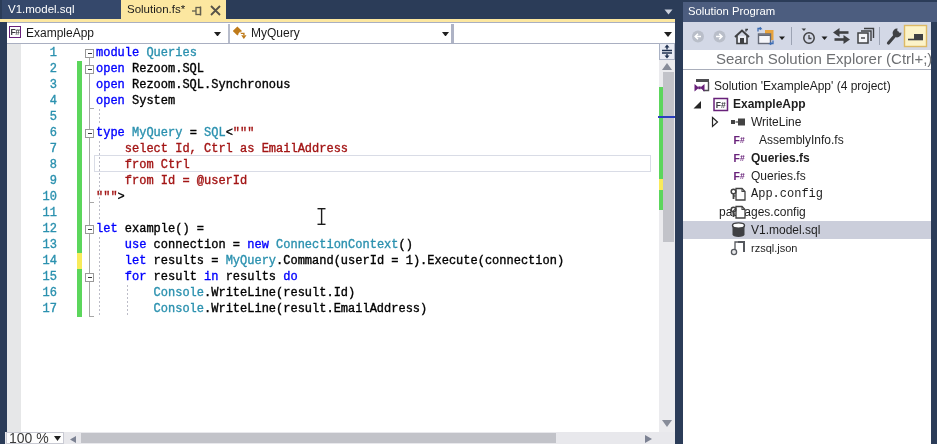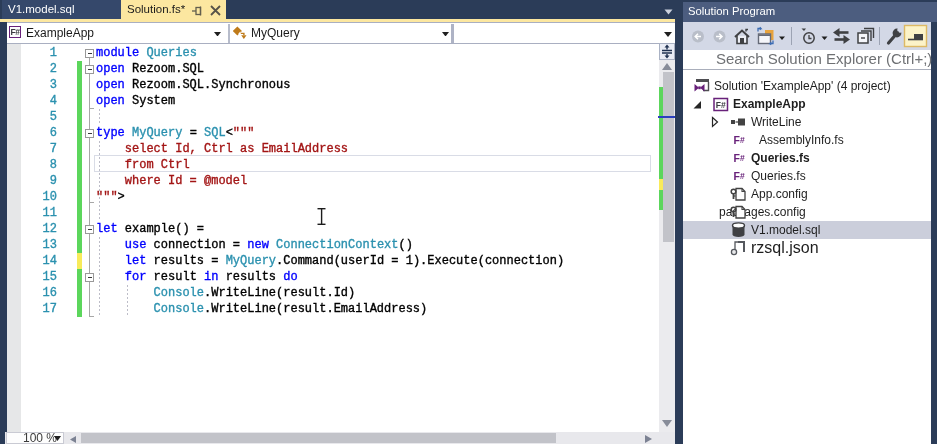--- a/index.html
+++ b/index.html
@@ -112,21 +112,21 @@
 </style>
 
 <pre class="abs" style="left:96px;top:45px;"><span class="kw">module</span> <span class="ty">Queries</span>
 <span class="kw">open</span> Rezoom.SQL
 <span class="kw">open</span> Rezoom.SQL.Synchronous
 <span class="kw">open</span> System
 
 <span class="kw">type</span> <span class="ty">MyQuery</span> = <span class="ty">SQL</span>&lt;<span class="st">"""</span>
 <span class="st">    select Id, Ctrl as EmailAddress</span>
 <span class="st">    from Ctrl</span>
-<span class="st">    where Id = @model</span>
+<span class="st">    from Id = @userId</span>
 <span class="st">"""</span>&gt;
 
 <span class="kw">let</span> example() =
     <span class="kw">use</span> connection = <span class="kw">new</span> <span class="ty">ConnectionContext</span>()
     <span class="kw">let</span> results = <span class="ty">MyQuery</span>.Command(userId = 1).Execute(connection)
     <span class="kw">for</span> result <span class="kw">in</span> results <span class="kw">do</span>
         <span class="ty">Console</span>.WriteLine(result.Id)
         <span class="ty">Console</span>.WriteLine(result.EmailAddress)</pre>
 
 <svg class="abs" style="left:317px;top:207px;" width="10" height="19" viewBox="0 0 10 19">
@@ -156,21 +156,21 @@
 <div class="abs" style="left:663px;top:72px;width:11px;height:170px;background:#c2c3c9;"></div>
 
 <div class="abs" style="left:658px;top:116px;width:17px;height:2px;background:#2b3fbf;"></div>
 
 <svg class="abs" style="left:662px;top:420px;" width="10" height="7" viewBox="0 0 10 7">
     <path d="M0 0 L10 0 L5 7 Z" fill="#878c99"></path>
   </svg>
 
 <div class="abs" style="left:5px;top:432px;width:670px;height:12px;background:#e8e8ec;"></div>
 <div class="abs" style="left:6px;top:432px;width:58px;height:12px;background:#fdfdfd;border:1px solid #c9cad3;"></div>
-<div class="abs" style="left:23px;top:433px;font-size:12px;line-height:11px;color:#3b3b3b;">100 %</div>
+<div class="abs" style="left:9px;top:433px;font-size:14px;line-height:11px;color:#3b3b3b;">100 %</div>
 <svg class="abs" style="left:54px;top:436px;" width="7" height="5" viewBox="0 0 7 5">
     <path d="M0 0 L7 0 L3.5 5 Z" fill="#1f1f1f"></path>
   </svg>
 <svg class="abs" style="left:70px;top:436px;" width="6" height="7" viewBox="0 0 6 7">
     <path d="M6 0 L0 3.5 L6 7 Z" fill="#7c8293"></path>
   </svg>
 <div class="abs" style="left:81px;top:433px;width:475px;height:10px;background:#c2c3c9;"></div>
 <svg class="abs" style="left:645px;top:435px;" width="7" height="8" viewBox="0 0 7 8">
     <path d="M0 0 L7 4 L0 8 Z" fill="#7c8293"></path>
   </svg>
@@ -239,24 +239,24 @@
 <div class="abs" style="left:683px;top:71px;width:248px;height:373px;background:#ffffff;"></div>
 
 <div class="abs" style="left:683px;top:221px;width:248px;height:18px;background:#cbcedb;"></div>
 
 <div class="abs" style="left:714px;top:78px;font-size:12px;color:#1e1e1e;line-height:16px;">Solution 'ExampleApp' (4 project)</div>
 <div class="abs" style="left:733px;top:96px;font-size:12px;font-weight:bold;color:#1e1e1e;line-height:16px;">ExampleApp</div>
 <div class="abs" style="left:751px;top:114px;font-size:12px;color:#1e1e1e;line-height:16px;">WriteLine</div>
 <div class="abs" style="left:751px;top:132px;font-size:12px;color:#1e1e1e;line-height:16px;margin-left:8px;">AssemblyInfo.fs</div>
 <div class="abs" style="left:751px;top:150px;font-size:12px;color:#1e1e1e;line-height:16px;font-weight:bold;">Queries.fs</div>
 <div class="abs" style="left:751px;top:168px;font-size:12px;color:#1e1e1e;line-height:16px;">Queries.fs</div>
-<div class="abs" style="left:751px;top:186px;font-size:12px;color:#1e1e1e;line-height:16px;">App.config</div>
+<div class="abs" style="left:751px;top:186px;font-size:12px;color:#1e1e1e;line-height:16px;font-family:Liberation Mono, monospace;">App.config</div>
 <div class="abs" style="left:719px;top:204px;font-size:12px;color:#1e1e1e;line-height:16px;">packages.config</div>
 <div class="abs" style="left:751px;top:222px;font-size:12px;color:#1e1e1e;line-height:16px;">V1.model.sql</div>
-<div class="abs" style="left:751px;top:240px;font-size:16px;color:#1e1e1e;line-height:16px;">rzsql.json</div>
+<div class="abs" style="left:751px;top:240px;font-size:11px;color:#1e1e1e;line-height:16px;">rzsql.json</div>
 
 <svg class="abs" style="left:683px;top:71px;" width="248" height="373" viewBox="0 0 248 373">
 
   <g>
     <rect x="13" y="8" width="13" height="3" fill="#4e4e52"></rect>
     <path d="M25.5 11 L25.5 19.5 L20 19.5" fill="none" stroke="#4e4e52" stroke-width="1.4"></path>
     <path d="M11.5 13 L16 16.8 L11.5 20.6 Z M21.5 13 L17 16.8 L21.5 20.6 Z" fill="#68217a"></path>
     <rect x="15.3" y="15.4" width="2.4" height="2.8" fill="#68217a"></rect>
   </g>
 

